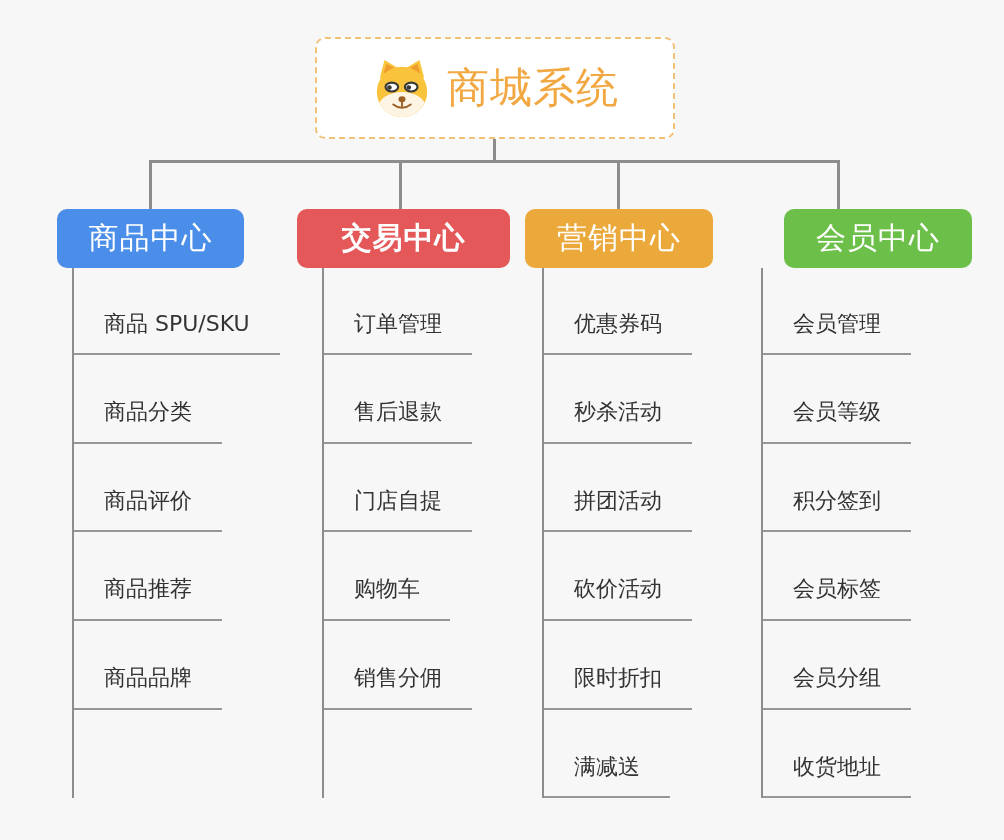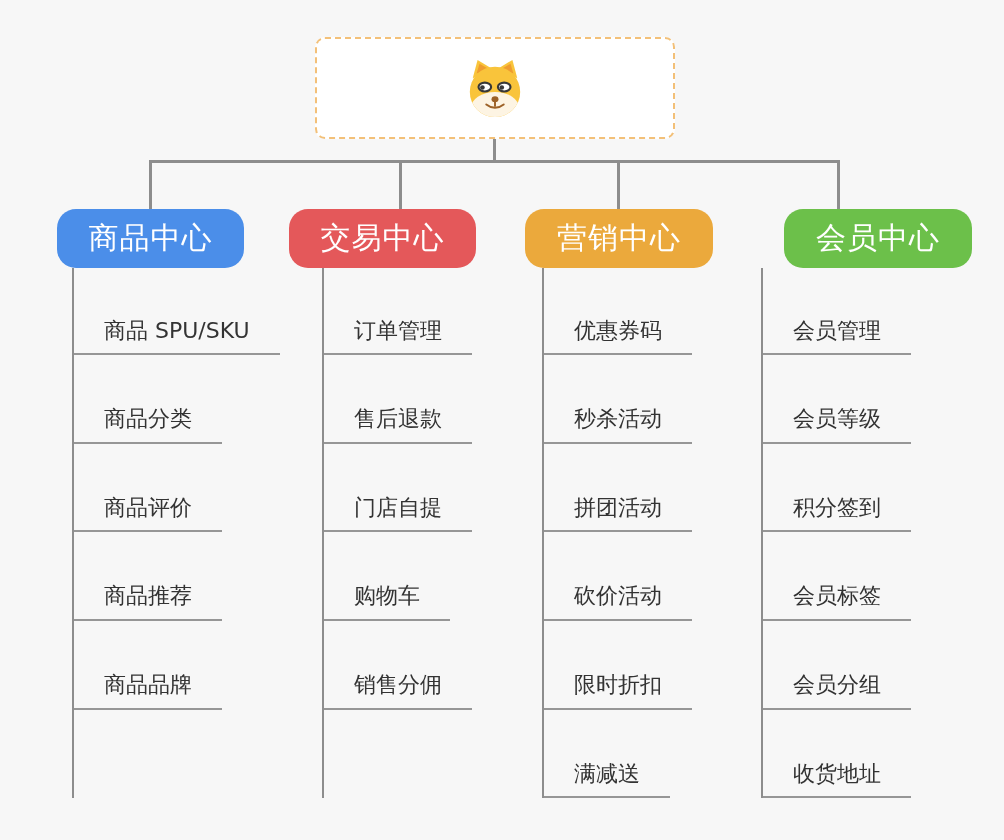--- a/index.html
+++ b/index.html
@@ -12,37 +12,37 @@
   .root{
     position:absolute; left:315px; top:37px; width:360px; height:102px;
     background:#ffffff; border:2px dashed #f3c078; border-radius:10px;
     display:flex; align-items:center; justify-content:center; gap:14px;
   }
   .root-title{ font-size:42px; letter-spacing:1px; line-height:1; }
   
   .line{ position:absolute; background:#8d8d8d; }
   
   .branch{
-    position:absolute; top:209px; height:59px; border-radius:19px;
+    position:absolute; top:209px; height:59px; border-radius:10px;
     display:flex; align-items:center; justify-content:center;
     color:#ffffff; font-size:30px; letter-spacing:1px;
   }
   .branch-1{ left:57px;  width:187px; }
-  .branch-2{ left:289px; width:187px; }
+  .branch-2{ left:297px; width:213px;font-weight:bold; }
   .branch-3{ left:525px; width:188px; }
   .branch-4{ left:744px; width:188px;margin-left:40px; }
   
   .col{ position:absolute; top:266.6px; }
   .col-1{ left:72px; }  .col-2{ left:322px;text-align:center; }
   .col-3{ left:542px;text-align:right; } .col-4{ left:761px; }
   .vline{ position:absolute; left:0; top:1.4px; width:2px; height:529.8px; background:#8d8d8d; }
   .leaf-row{ height:88.6px; display:flex; align-items:flex-end; }
   .leaf{
     width:max-content; white-space:nowrap;
-    padding:0 30px 9px 32px; border-bottom:2px solid #969696;
+    padding:0 30px 16px 32px; border-bottom:2px solid #969696;
     font-size:22px; color:#333333; line-height:1.25;
   }
 </style>
 </head>
 <body>
 
 <div class="stage">
 
   <div class="root">
     <svg width="62" height="62" viewBox="0 0 64 64">
@@ -58,20 +58,21 @@
       <circle cx="32" cy="36" r="26" fill="#f9c43b"></circle>
       <ellipse cx="32" cy="53" rx="25" ry="17" fill="#fdf4e3" clip-path="url(#hc)"></ellipse>
       <ellipse cx="21.5" cy="31" rx="6.5" ry="4.6" fill="#ffffff" stroke="#383838" stroke-width="2.2"></ellipse>
       <ellipse cx="41.5" cy="31" rx="6.5" ry="4.6" fill="#ffffff" stroke="#383838" stroke-width="2.2"></ellipse>
       <circle cx="19" cy="31.5" r="2.4" fill="#383838"></circle>
       <circle cx="39" cy="31.5" r="2.4" fill="#383838"></circle>
       <ellipse cx="32" cy="43.5" rx="3.6" ry="3" fill="#9c6127"></ellipse>
       <path d="M23 49 Q32 56 41 49" fill="none" stroke="#9c6127" stroke-width="2" stroke-linecap="round"></path>
       <path d="M32 46.5 L32 50.5" stroke="#9c6127" stroke-width="2" stroke-linecap="round"></path>
     </svg>
+    <div class="root-title" style="color: rgb(242, 168, 66);">商城系统</div>
   </div>
 
   <div class="line" style="left:493px; top:139px; width:3px; height:22px;"></div>
   <div class="line" style="left:149px; top:160px; width:690px; height:3px;"></div>
   <div class="line" style="left:149px; top:160px; width:3px; height:49px;"></div>
   <div class="line" style="left:399px; top:160px; width:3px; height:49px;"></div>
   <div class="line" style="left:617px; top:160px; width:3px; height:49px;"></div>
   <div class="line" style="left:837px; top:160px; width:3px; height:49px;"></div>
 
   <div class="branch branch-1" style="background-color: rgb(75, 142, 233);">商品中心</div>

